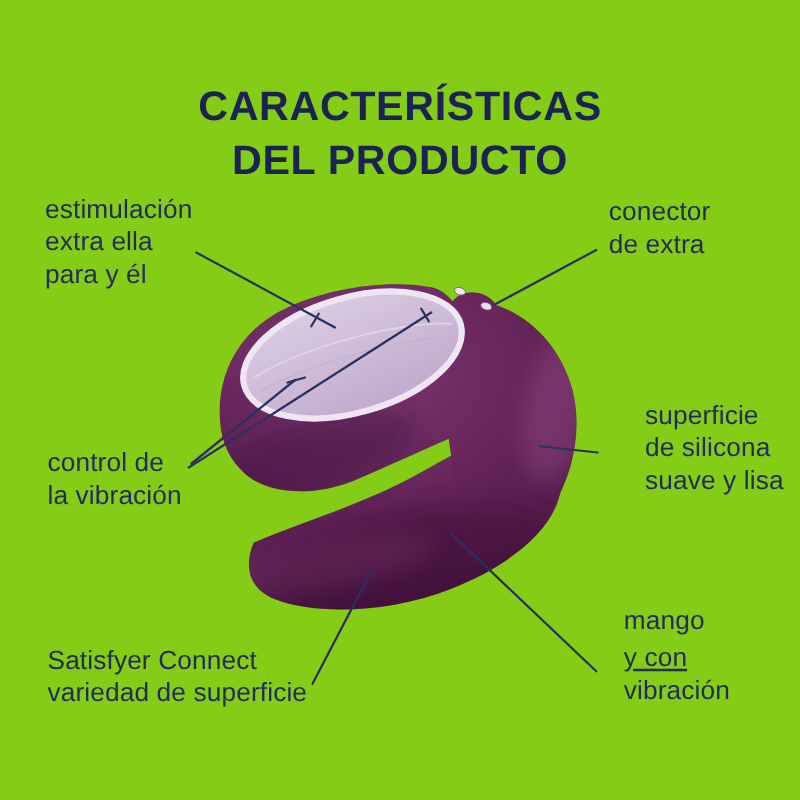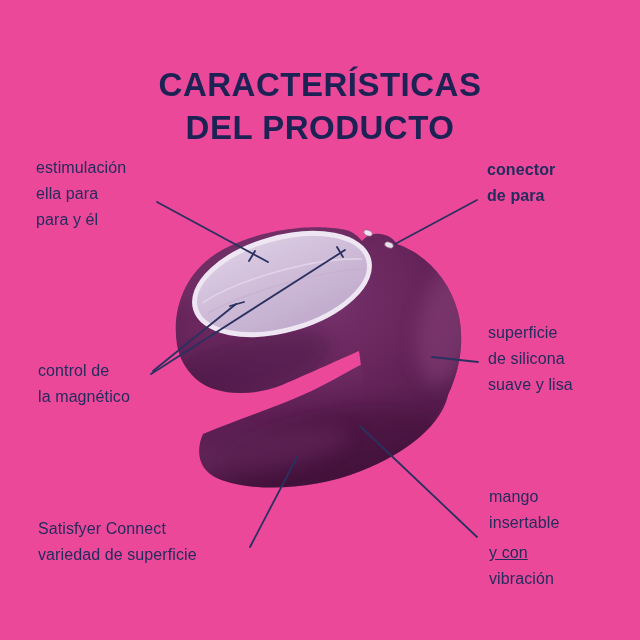--- a/index.html
+++ b/index.html
@@ -1,38 +1,38 @@
 <!DOCTYPE html>
 <html><head>
 <meta charset="utf-8">
 <style>
   html,body{margin:0;padding:0;background:#ffffff;}
   .stage{
-    position:relative;width:640px;height:640px;background:#ec4899;
+    position:relative;width:640px;height:640px;background:#84cc16;
     font-family:"Liberation Sans", sans-serif;overflow:hidden;
   }
   .title{
     position:absolute;top:41px;left:0;width:640px;text-align:center;
     color:#1d2254;font-weight:bold;font-size:33px;line-height:43px;
     letter-spacing:.5px;
   }
   .title span{display:block;}
   .illus{position:absolute;left:0;top:0;width:640px;height:640px;}
   .label{
-    position:absolute;color:#242b5d;font-size:16px;line-height:26px;
+    position:absolute;color:#242b5d;font-size:21px;line-height:26px;
     font-weight:500;letter-spacing:.1px;white-space:nowrap;
   }
   .label .ln{display:block;}
   .label .gap{margin-top:4px;text-decoration:underline;}
   .l-stim{left:36px;top:155px;}
-  .l-charge{left:487px;top:157px;font-weight:bold;}
+  .l-charge{left:487px;top:157px;}
   .l-control{left:38px;top:358px;}
-  .l-surface{left:488px;top:320px;}
+  .l-surface{left:516px;top:320px;}
   .l-app{left:38px;top:516px;}
-  .l-handle{left:489px;top:484px;}
+  .l-handle{left:499px;top:484px;}
 </style>
 </head>
 <body>
 
 <div class="stage">
 
   <h1 class="title">
       <span>CARACTERÍSTICAS</span>
       <span>DEL PRODUCTO</span>
     </h1>
@@ -93,45 +93,44 @@
       <line x1="153" y1="371" x2="236" y2="304"></line>
       <line x1="230" y1="306" x2="244" y2="302"></line>
       <line x1="432" y1="357" x2="478" y2="362"></line>
       <line x1="297" y1="457" x2="250" y2="547"></line>
       <line x1="360" y1="426" x2="477" y2="537"></line>
     </g>
   </svg>
 
   <div class="label l-stim">
     <span class="ln">estimulación</span>
-    <span class="ln">ella para</span>
+    <span class="ln">extra ella</span>
     <span class="ln">para y él</span>
   </div>
 
   <div class="label l-charge">
     <span class="ln">conector</span>
-    <span class="ln">de para</span>
+    <span class="ln">de extra</span>
   </div>
 
   <div class="label l-control">
     <span class="ln">control de</span>
-    <span class="ln">la magnético</span>
+    <span class="ln">la vibración</span>
   </div>
 
   <div class="label l-surface">
     <span class="ln">superficie</span>
     <span class="ln">de silicona</span>
     <span class="ln">suave y lisa</span>
   </div>
 
   <div class="label l-app">
     <span class="ln">Satisfyer Connect</span>
     <span class="ln">variedad de superficie</span>
   </div>
 
   <div class="label l-handle">
     <span class="ln">mango</span>
-    <span class="ln">insertable</span>
     <span class="ln gap">y con</span>
     <span class="ln">vibración</span>
   </div>
 
 </div>
 
 </body></html>

